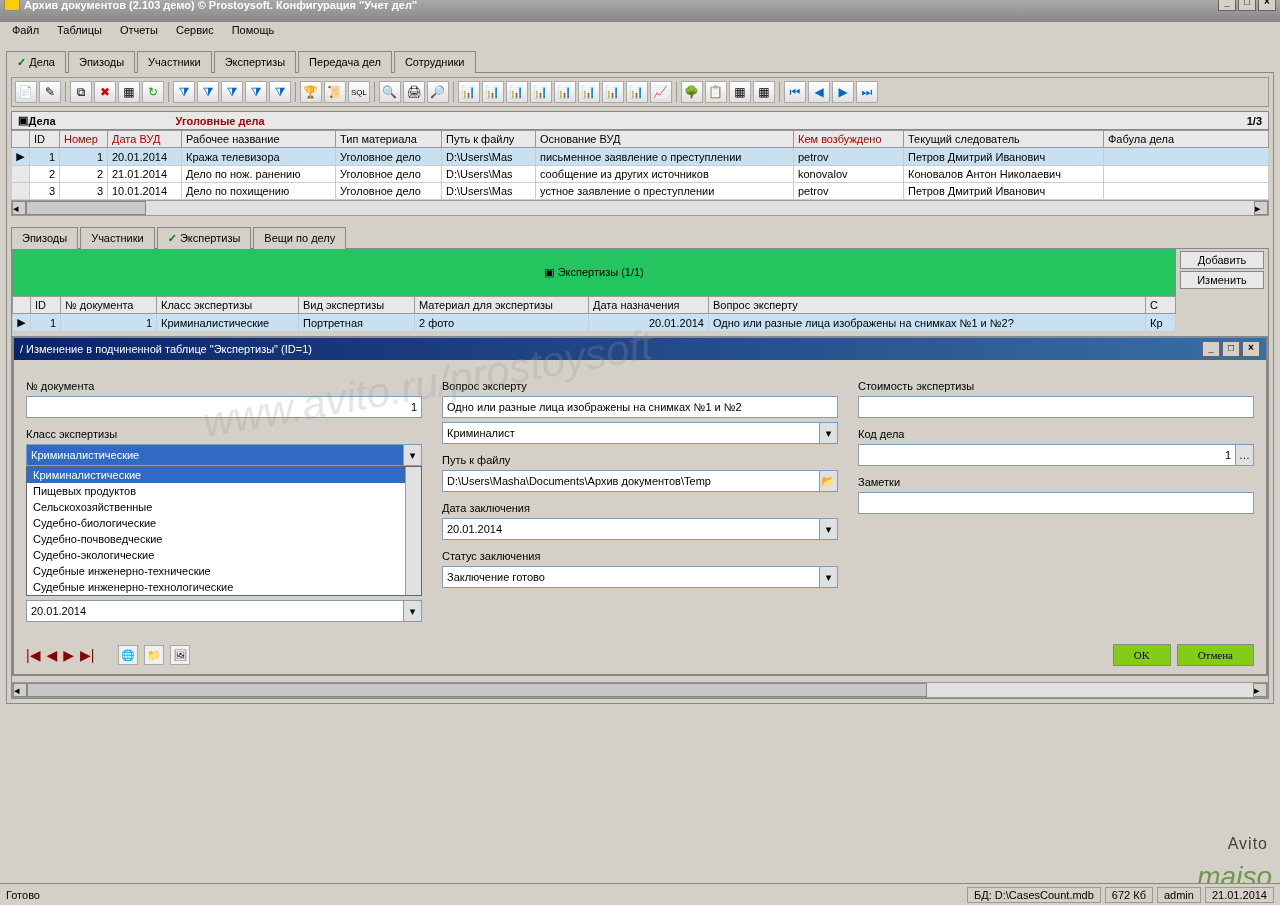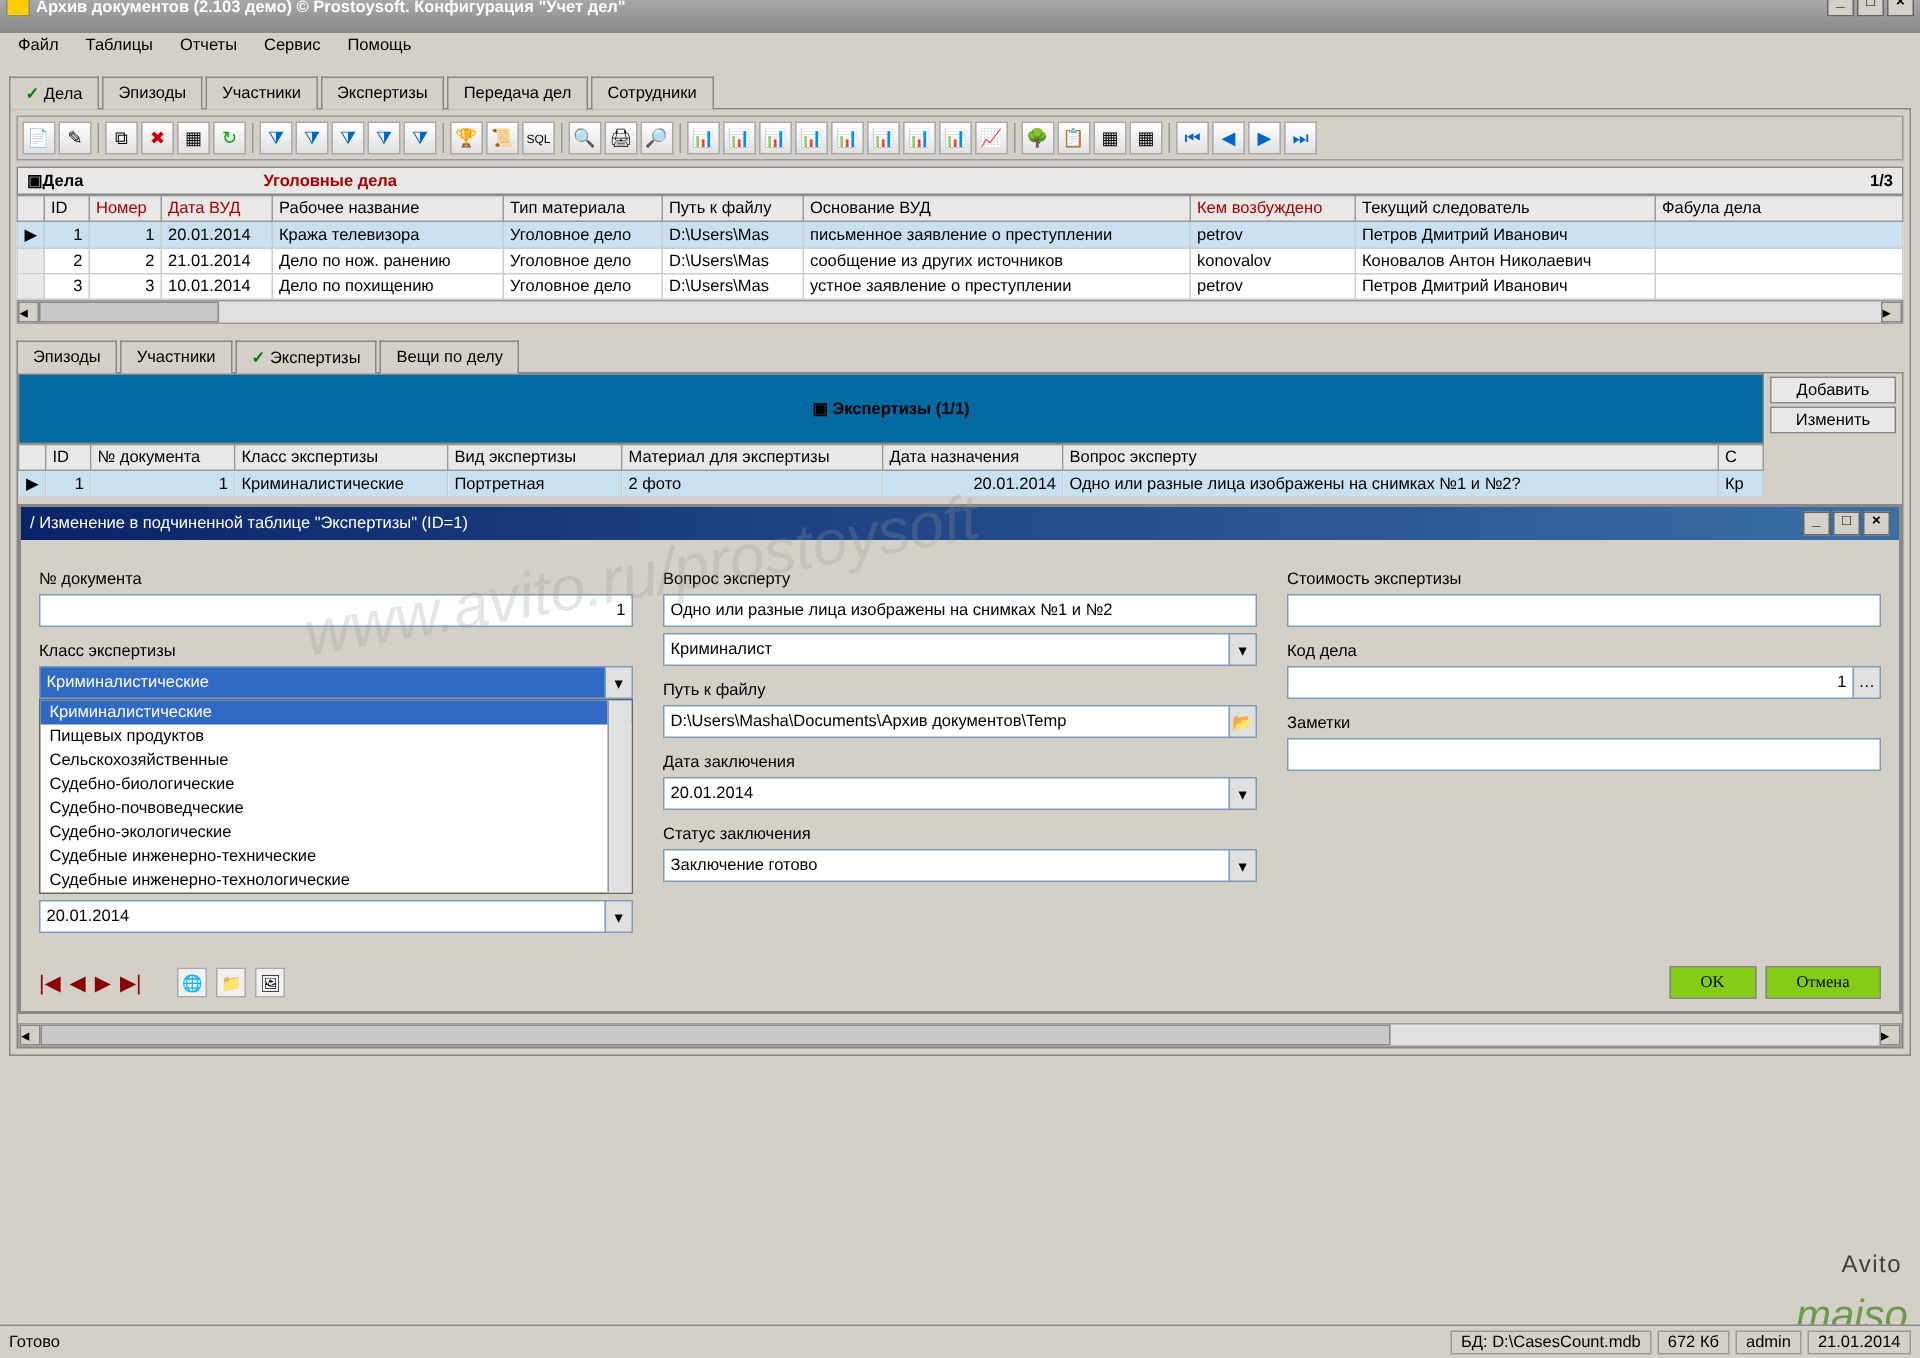--- a/index.html
+++ b/index.html
@@ -26,21 +26,21 @@
 table.grid { width: 100%; border-collapse: collapse; background: #fff; }
 table.grid th { background: #e8e8e8; border: 1px solid #999; padding: 2px 4px; font-weight: normal; text-align: left; white-space: nowrap; overflow: hidden; }
 table.grid th.red { color: #a00; }
 table.grid td { border: 1px solid #ccc; padding: 2px 4px; white-space: nowrap; overflow: hidden; }
 table.grid tr.sel td { background: #c8e0f0; }
 .rowmark { width: 14px; background: #e8e8e8; text-align: center; }
 .scroll-x { height: 16px; background: #e0e0e0; border: 1px solid #999; position: relative; }
 .scroll-x .thumb { position: absolute; left: 14px; width: 120px; height: 100%; background: #c8c8c8; border: 1px solid #888; }
 .scroll-x .ar { position: absolute; width: 14px; height: 100%; background: #d4d0c8; border: 1px solid #888; cursor: pointer; }
 .sub-tabs { margin-top: 10px; }
-.subpanel-title { text-align: center; background: #0369a1; border: 1px solid #888; padding: 16px; font-weight: bold; }
+.subpanel-title { text-align: center; background: #22c55e; border: 1px solid #888; padding: 16px; font-weight: normal; }
 .inner-win { margin-top: 4px; border: 2px solid #888; }
 .inner-title { background: linear-gradient(to right, #0a246a, #3a6ea5); color: #fff; padding: 3px 6px; display: flex; align-items: center; }
 .inner-title .ctrl { margin-left: auto; display: flex; gap: 2px; }
 .form-body { padding: 14px 12px; display: flex; gap: 20px; }
 .col { flex: 1; display: flex; flex-direction: column; gap: 4px; }
 .lbl { font-size: 11px; margin-top: 6px; }
 .inp { height: 22px; border: 1px solid #7f9db9; background: #fff; padding: 0 4px; width: 100%; }
 .inp.right { text-align: right; }
 .combo { display: flex; }
 .combo .inp { flex: 1; }

